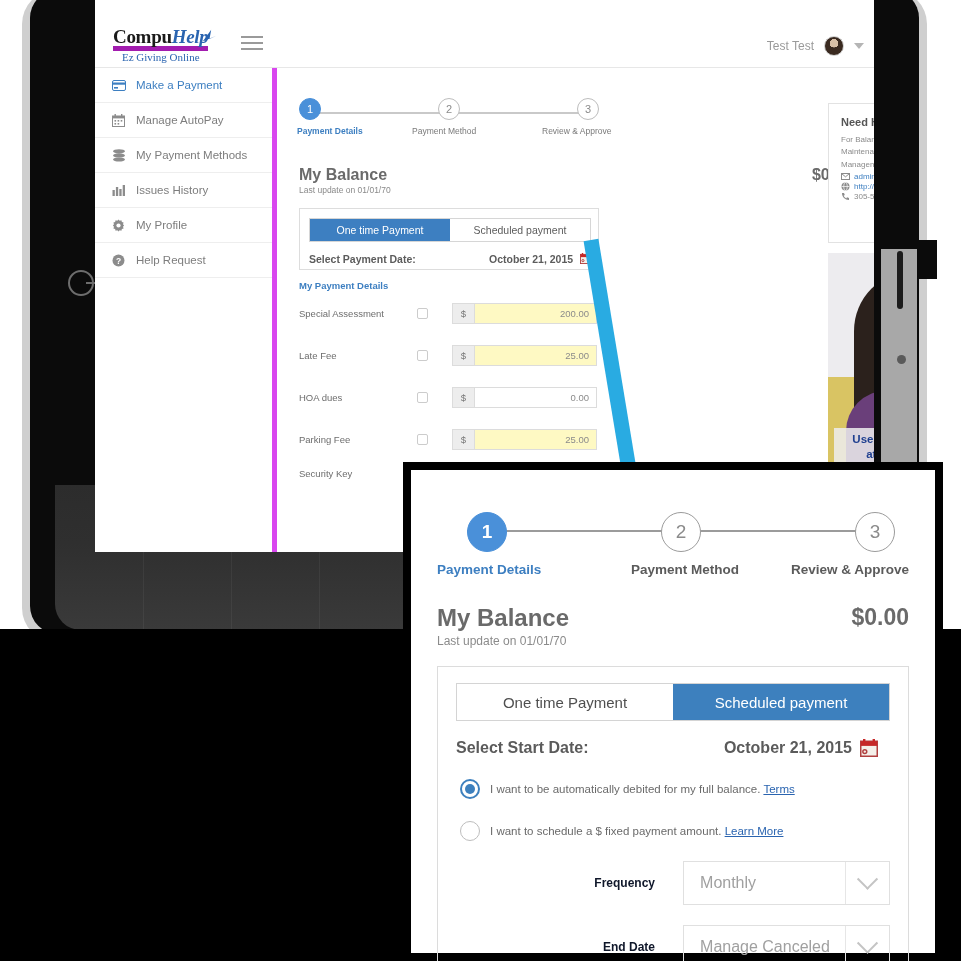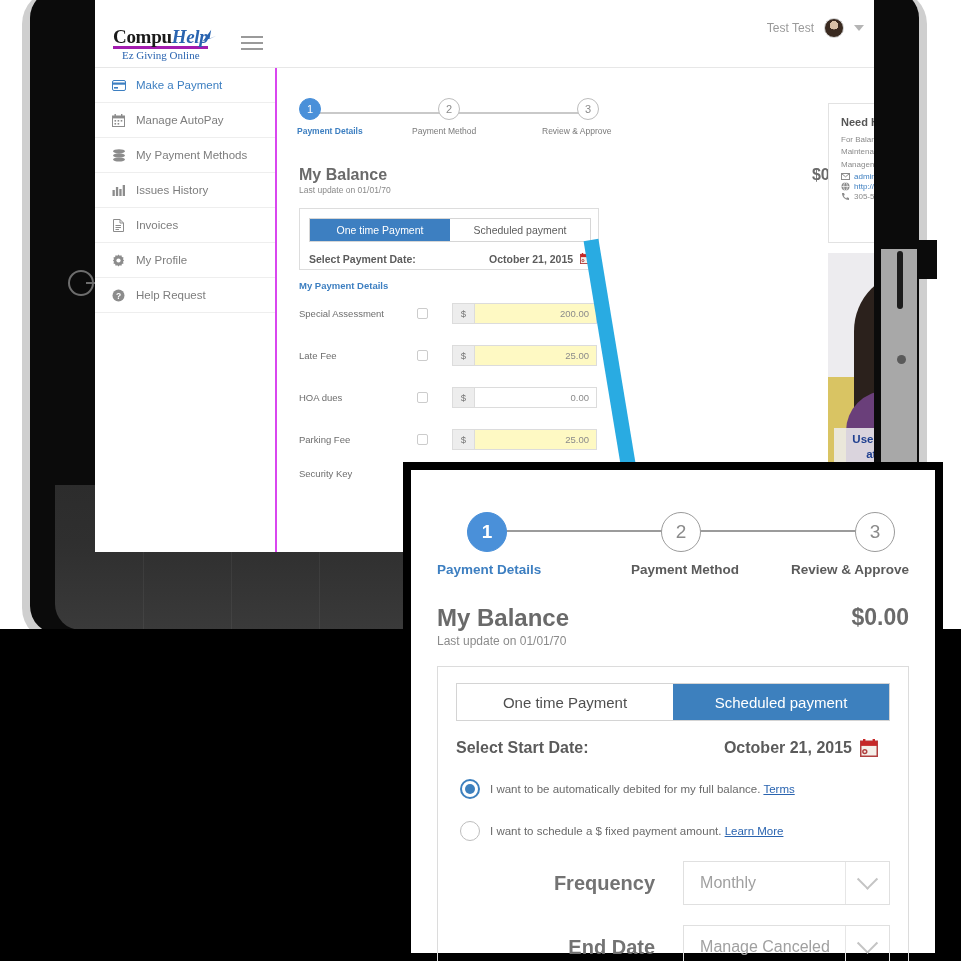--- a/index.html
+++ b/index.html
@@ -49,31 +49,31 @@
   .bottom-black{
     position:absolute; left:0; top:629px; width:961px; height:332px; background:#000;
   }
 
   
   .app { position:absolute; inset:0; background:#fff; }
   .topbar{ position:absolute; left:0; top:0; right:0; height:70px; background:#fff; border-bottom:1px solid #e7e7e7;}
   .logo{ position:absolute; left:18px; top:28px; }
   .logo-main{ font-family:"Liberation Serif", serif; font-weight:bold; font-size:19px; color:#1a1a1a; letter-spacing:-.3px;}
   .logo-main .blue{ color:#2a64b0; font-style:italic; font-family:"Liberation Serif",serif;}
-  .logo-sub{ font-family:"Liberation Serif", serif; font-size:11px; color:#2a64b0; text-align:center; margin-top:-2px; border-top:3px solid #a21caf; padding-top:0px;}
+  .logo-sub{ font-family:"Liberation Serif", serif; font-size:11px; color:#2a64b0; text-align:center; margin-top:-2px; border-top:5px solid #a21caf; padding-top:0px;}
   .logo-tick{ position:absolute; right:-10px; top:2px; width:17px; height:17px; }
   .hamburger{ position:absolute; left:146px; top:38px; width:22px; }
   .hamburger span{ display:block; height:2px; background:#9a9a9a; margin-bottom:4px;}
-  .userbox{ position:absolute; right:10px; top:20px; display:flex; align-items:center; gap:10px;}
+  .userbox{ position:absolute; right:10px; top:38px; display:flex; align-items:center; gap:10px;}
   .username{ font-size:12px; color:#9a9a9a;}
   .avatar{ width:20px; height:20px; border-radius:50%; background:radial-gradient(circle at 50% 35%, #d8bfa6 0 28%, #3a2a20 29% 100%); border:1px solid #cfcfcf;}
   .caret{ width:0;height:0;border-left:5px solid transparent;border-right:5px solid transparent;border-top:6px solid #b5b5b5;}
 
   
-  .sidebar{ position:absolute; left:0; top:70px; width:182px; bottom:0; background:#fff; border-right:2px solid #d946ef;}
+  .sidebar{ position:absolute; left:0; top:70px; width:182px; bottom:0; background:#fff; border-right:5px solid #d946ef;}
   .nav-item{ display:flex; align-items:center; gap:10px; height:35px; padding-left:16px; border-bottom:1px solid #eeeeee; font-size:11.5px; color:#7d7d7d;}
   .nav-item.active{ color:#3d7fc1; }
   .nav-ico{ width:15px; height:15px; display:inline-flex; align-items:center; justify-content:center; color:#8c8c8c; font-size:13px;}
   .nav-item.active .nav-ico{ color:#3d7fc1;}
 
   
   .content{ position:absolute; left:182px; top:70px; right:0; bottom:0; }
   .stepper{ position:absolute; left:22px; top:30px; width:300px; height:30px;}
   .step-line{ position:absolute; left:20px; right:20px; top:14px; height:2px; background:#c9c9c9;}
   .step{ position:absolute; top:0; width:22px; height:22px; border-radius:50%; display:flex; align-items:center; justify-content:center; font-size:11px; background:#fff;}
@@ -154,21 +154,21 @@
   .co-dval{ font-size:16px; font-weight:bold; color:#5b5b5b; display:flex; align-items:center; gap:8px;}
 
   .co-radio-row{ display:flex; align-items:center; gap:10px; margin-top:22px; padding-left:4px;}
   .rad{ width:20px; height:20px; border-radius:50%; border:1px solid #bdbdbd; background:#fff; position:relative; flex:none;}
   .rad.on{ border:2px solid #3d80be;}
   .rad.on::after{ content:""; position:absolute; left:3px; top:3px; width:10px; height:10px; border-radius:50%; background:#3d80be;}
   .co-radio-lbl{ font-size:11.5px; color:#6a6a6a;}
   .co-radio-lbl a{ color:#2a64b0; text-decoration:underline;text-align:right;}
 
   .co-frow{ display:flex; align-items:center; margin-top:20px;}
-  .co-flbl{ width:230px; text-align:right; padding-right:28px; font-size:20px; font-weight:bold; color:#737373;}
+  .co-flbl{ width:230px; text-align:right; padding-right:28px; font-size:12px; font-weight:bold; color:#0f172a;}
   .co-sel{ width:210px; height:44px; border:1px solid #e0e0e0; display:flex; align-items:center; position:relative;}
   .co-sel-val{ padding-left:16px; font-size:16px; color:#a0a0a0;}
   .co-sel-arrow{ position:absolute; right:0; top:0; width:44px; height:100%; border-left:1px solid #e6e6e6; display:flex; align-items:center; justify-content:center;}
   .chev{ width:15px; height:15px; border-right:2px solid #c4c4c4; border-bottom:2px solid #c4c4c4; transform:rotate(45deg) translate(-3px,-3px);}
 </style>
 </head>
 <body>
 
 <div id="stage">
 
@@ -255,32 +255,20 @@
                 <rect x="0.5" y="6" width="2.3" height="6" fill="currentColor"></rect>
                 <rect x="3.9" y="3" width="2.3" height="9" fill="currentColor"></rect>
                 <rect x="7.3" y="5" width="2.3" height="7" fill="currentColor"></rect>
                 <rect x="10.7" y="1" width="2.3" height="11" fill="currentColor"></rect>
               </svg>
           </span>
           <span>Issues History</span>
         </div>
         <div class="nav-item">
           <span class="nav-ico">
-            <svg width="11" height="13" viewBox="0 0 11 13">
-                <path d="M0.5 0.5 H7 L10.5 4 V12.5 H0.5 Z" fill="none" stroke="currentColor"></path>
-                <path d="M7 0.5 V4 H10.5" fill="none" stroke="currentColor"></path>
-                <line x1="2.5" y1="6.5" x2="8" y2="6.5" stroke="currentColor"></line>
-                <line x1="2.5" y1="8.5" x2="8" y2="8.5" stroke="currentColor"></line>
-                <line x1="2.5" y1="10.5" x2="6" y2="10.5" stroke="currentColor"></line>
-              </svg>
-          </span>
-          <span>Invoices</span>
-        </div>
-        <div class="nav-item">
-          <span class="nav-ico">
             <svg width="13" height="13" viewBox="0 0 13 13">
                 <path d="M6.5 0.5 l1.2 1.3 1.7-.5 .5 1.7 1.7 .5-.6 1.7 1.1 1.3-1.1 1.3 .6 1.7-1.7 .5-.5 1.7-1.7-.5-1.2 1.3-1.2-1.3-1.7 .5-.5-1.7-1.7-.5 .6-1.7-1.1-1.3 1.1-1.3-.6-1.7 1.7-.5 .5-1.7 1.7 .5Z" fill="currentColor"></path>
                 <circle cx="6.5" cy="6.5" r="2.1" fill="#fff"></circle>
               </svg>
           </span>
           <span>My Profile</span>
         </div>
         <div class="nav-item">
           <span class="nav-ico">
             <svg width="13" height="13" viewBox="0 0 13 13">

